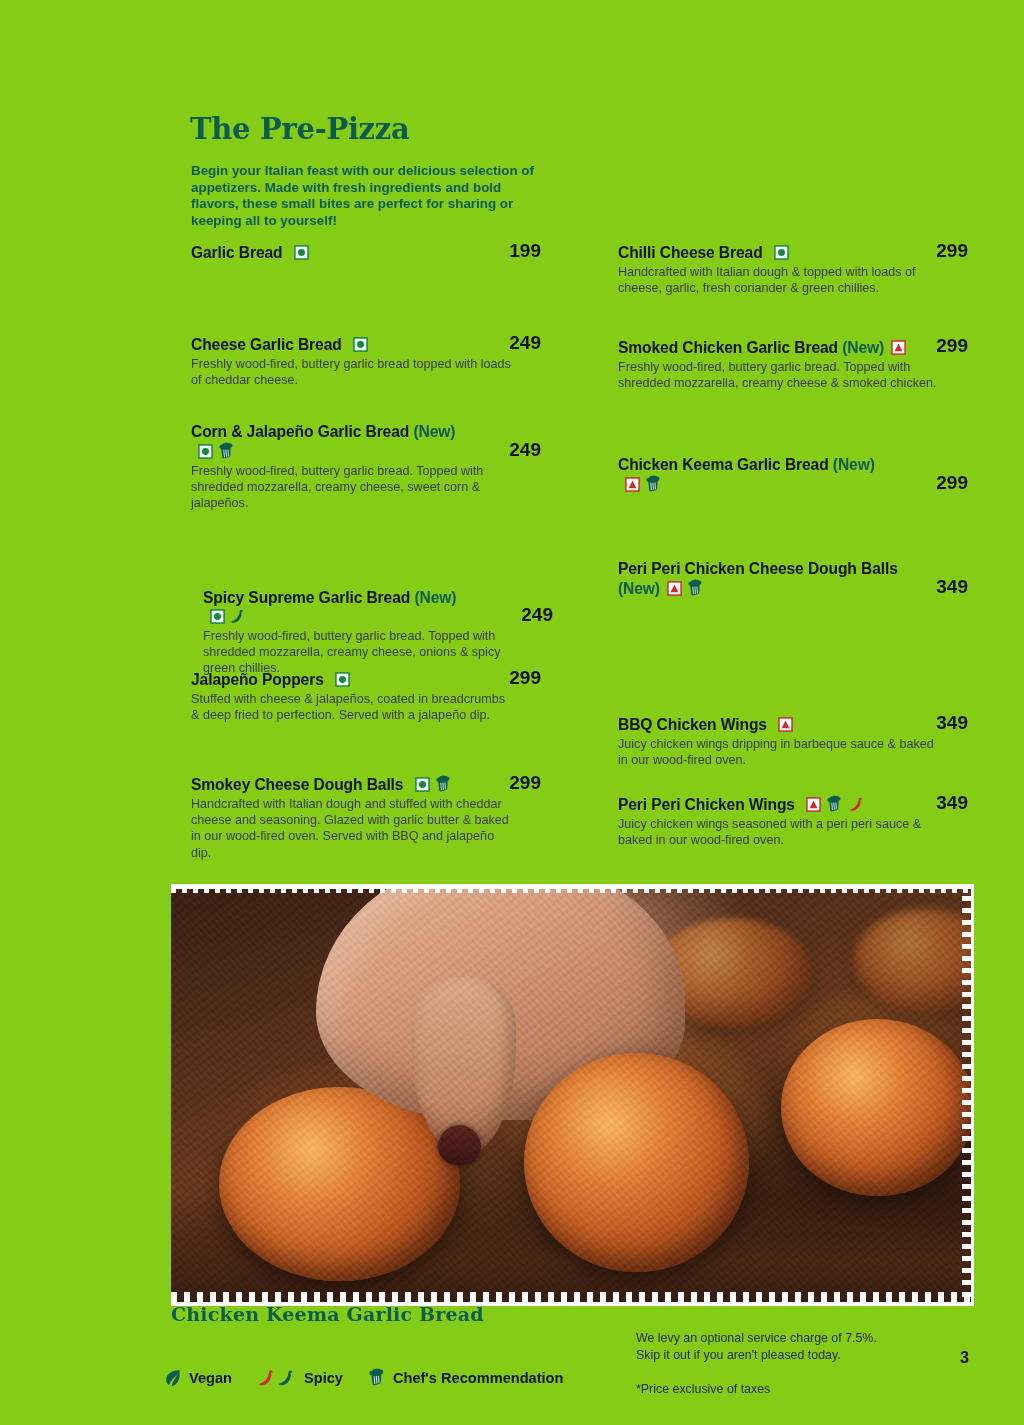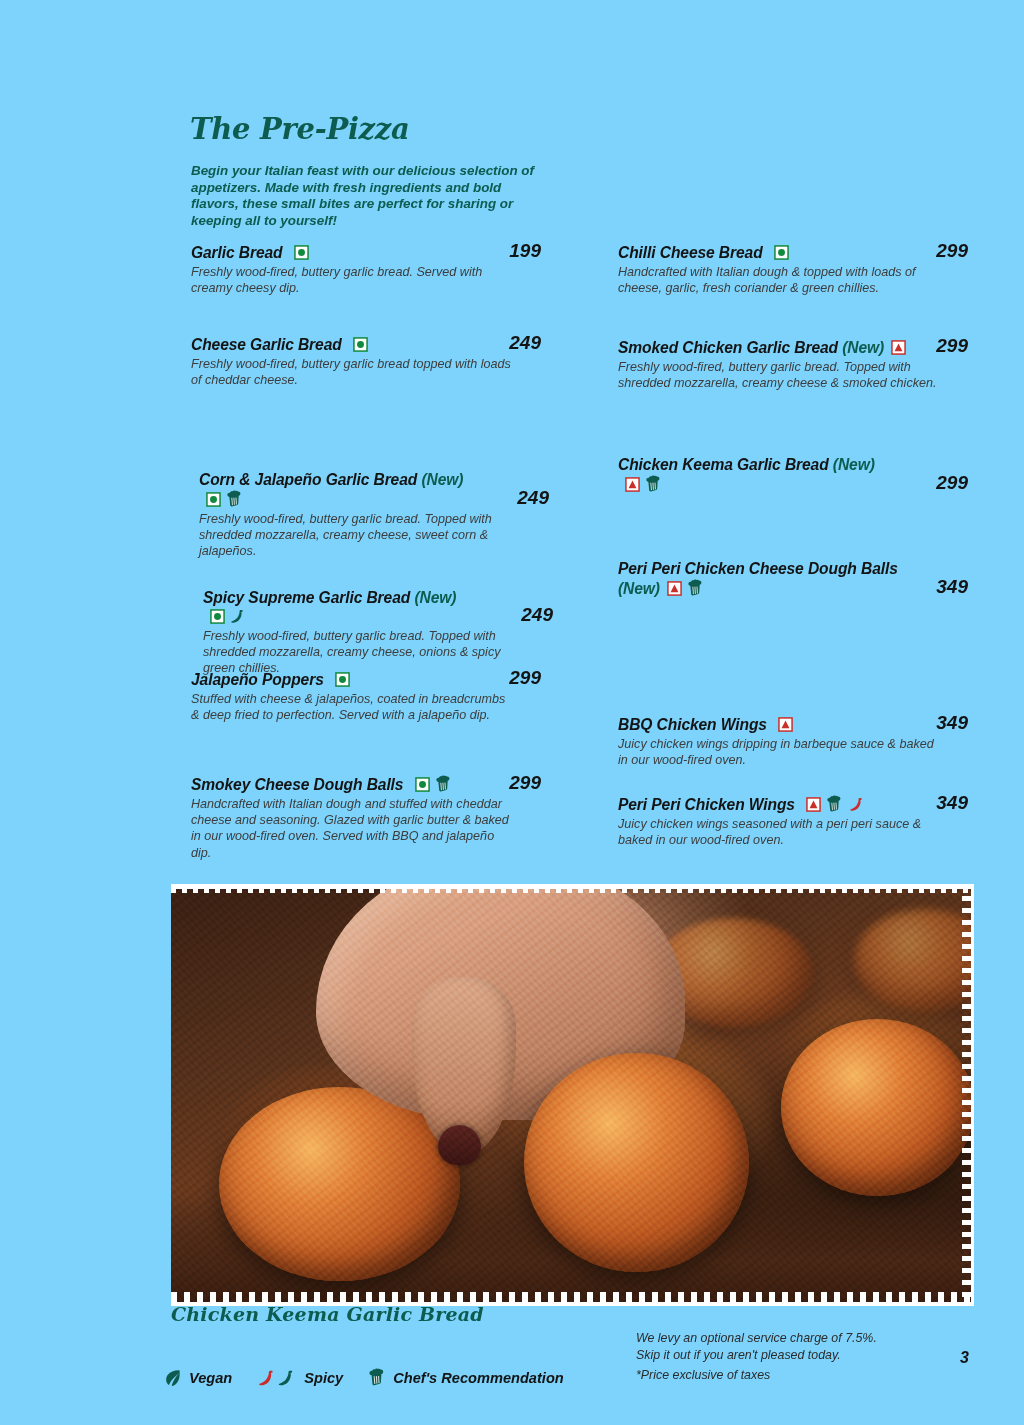--- a/index.html
+++ b/index.html
@@ -12,22 +12,21 @@
     height: 1425px;
     position: relative;
     font-family: "Liberation Sans", sans-serif;
     color: #1a1a1a;
     overflow: hidden;
   }
 
   .page {
     position: absolute;
     inset: 0;
-    background: #7dd3fc;
-    font-style: italic;
+    background: #84cc16;
   }
 
   
   .section-title {
     position: absolute;
     left: 190px;
     top: 112px;
     font-family: "DejaVu Serif", serif;
     font-weight: 700;
     font-size: 29px;
@@ -250,21 +249,21 @@
     position: absolute;
     right: 98px;
     top: 1330px;
     width: 290px;
     text-align: left;
     font-size: 12.4px;
     line-height: 16.5px;
     color: #2b2b2b;
   }
   .fineprint .tax {
-    margin-top: 4px;
+    margin-top: 18px;
   }
   .page-number {
     position: absolute;
     right: 55px;
     top: 1349px;
     font-size: 16px;
     font-weight: 700;
     color: #141414;
   }
 </style>
@@ -285,42 +284,41 @@
                 <span>
         <svg width="15" height="15" viewBox="0 0 16 16">
           <rect x="1" y="1" width="14" height="14" fill="#fff" stroke="#128a3d" stroke-width="1.6"></rect>
           <circle cx="8" cy="8" r="3.7" fill="#128a3d"></circle>
         </svg>
                 </span>
               </span>
         </div>
         <div class="item-price">199</div>
       </div>
-      <div class="item-desc">Freshly wood-fired, buttery garlic bread. Served with creamy cheesy dip.</div>
     </div>
       </div>
       <div style="position:absolute;top:92px;left:0;width:350px;">
         <div class="item">
       <div class="item-head">
         <div class="item-namewrap">
           <span class="item-name">Cheese Garlic Bread </span><span class="badges">
                 <span>
         <svg width="15" height="15" viewBox="0 0 16 16">
           <rect x="1" y="1" width="14" height="14" fill="#fff" stroke="#128a3d" stroke-width="1.6"></rect>
           <circle cx="8" cy="8" r="3.7" fill="#128a3d"></circle>
         </svg>
                 </span>
               </span>
         </div>
         <div class="item-price">249</div>
       </div>
       <div class="item-desc">Freshly wood-fired, buttery garlic bread topped with loads of cheddar cheese.</div>
     </div>
       </div>
-      <div style="position:absolute;top:183px;left:8px;width:350px;margin-top:48px;">
+      <div style="position:absolute;top:183px;left:0;width:350px;">
         <div class="item">
       <div class="item-head">
         <div class="item-namewrap">
           <span class="item-name">Corn &amp; Jalapeño Garlic Bread </span><span class="item-new">(New)</span><span class="badges">
                 <span>
         <svg width="15" height="15" viewBox="0 0 16 16">
           <rect x="1" y="1" width="14" height="14" fill="#fff" stroke="#128a3d" stroke-width="1.6"></rect>
           <circle cx="8" cy="8" r="3.7" fill="#128a3d"></circle>
         </svg>
                 </span>

